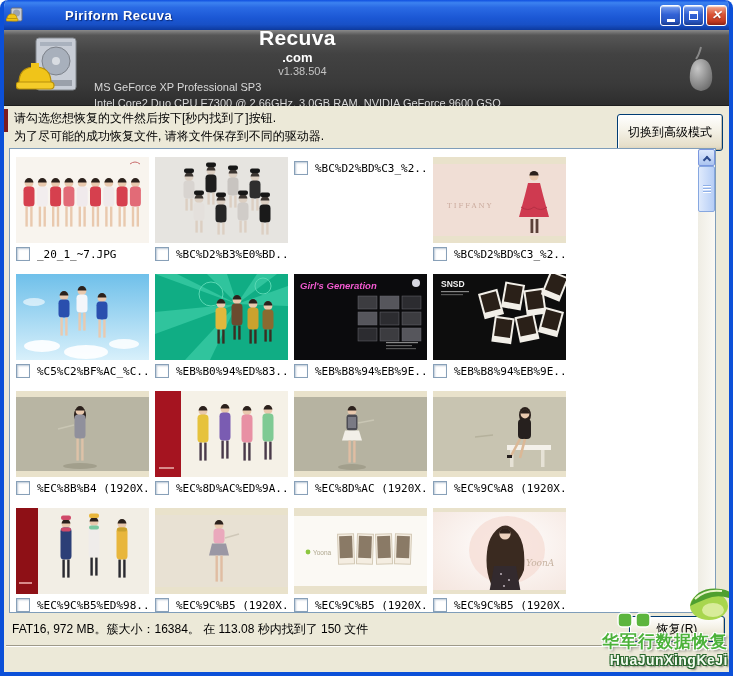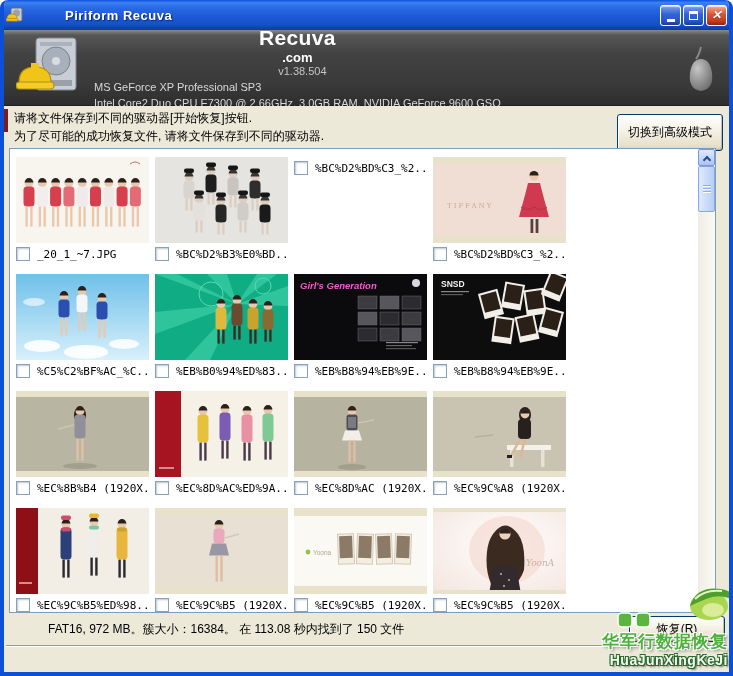--- a/index.html
+++ b/index.html
@@ -67,21 +67,21 @@
     background:linear-gradient(180deg,#dce8fc 0%,#c4d6f6 55%,#aac4f0 100%);display:flex;align-items:center;justify-content:center;}
   .sb-up{top:0;}.sb-down{bottom:0;}
   .chev{width:6px;height:6px;border:solid #2c4a8c;border-width:0 2px 2px 0;box-sizing:border-box;}
   .chev.up{transform:rotate(-135deg);margin-top:4px;}
   .chev.down{transform:rotate(45deg);margin-bottom:3px;}
   .sb-thumb{position:absolute;left:0;top:17px;width:17px;height:46px;box-sizing:border-box;
     border:1px solid #86a7e0;border-radius:2px;background:linear-gradient(90deg,#dfeafc,#b6cef6);
     display:flex;align-items:center;justify-content:center;}
   .grip{width:8px;height:8px;background:repeating-linear-gradient(180deg,#8fb0e8 0,#8fb0e8 1px,#ffffff 1px,#ffffff 2px,rgba(0,0,0,0) 2px,rgba(0,0,0,0) 3px);}
   
-  .statusrow{position:relative;height:32px;display:flex;align-items:center;padding-left:36px;}
+  .statusrow{position:relative;height:32px;display:flex;align-items:center;}
   .status-text{padding-left:8px;font-size:12px;color:#000;}
   .recover-btn{position:absolute;right:4px;top:3px;width:96px;height:26px;font-size:12px;}
   .separator{height:0;margin:0 2px;border-top:1px solid #9e9a8a;border-bottom:1px solid #ffffff;}
   .bottomstrip{height:25px;}
   
   .watermark{position:absolute;right:1px;bottom:4px;display:flex;align-items:flex-end;z-index:20;pointer-events:none;flex-direction:column;}
   .wm-logo{margin-right:-10px;margin-bottom:2px;}
   .wm-bubbles{position:absolute;right:78px;bottom:40px;}
   .wm-text{text-align:right;}
   .wm-cn{font-size:17px;font-weight:bold;color:#4cb23a;letter-spacing:1px;
@@ -149,21 +149,21 @@
         </defs>
         <path d="M14 2 q-2 8 -5 12" stroke="#888" fill="none" stroke-width="2"></path>
         <path d="M14 14 q9 0 11 14 q2 16 -11 18 q-13 -2 -11 -18 q2 -14 11 -14 z" fill="url(#gpear)"></path>
       </svg>
     </span>
   </div>
 
   <div class="infobar">
     <span class="maroon-tab"></span>
     <div class="info-lines">
-      <div>请将文件保存到不同的驱动器[开始恢复]按钮.</div>
+      <div>请勾选您想恢复的文件然后按下[秒内找到了]按钮.</div>
       <div>为了尽可能的成功恢复文件, 请将文件保存到不同的驱动器.</div>
     </div>
     <button class="xp-btn adv-btn">切换到高级模式</button>
   </div>
 
   <div class="listbox">
     <div class="grid" id="grid">
         <div class="cell">
           <div class="thumb">
             <svg width="100%" height="100%" viewBox="0 0 133 86" preserveAspectRatio="none" xmlns="http://www.w3.org/2000/svg">

